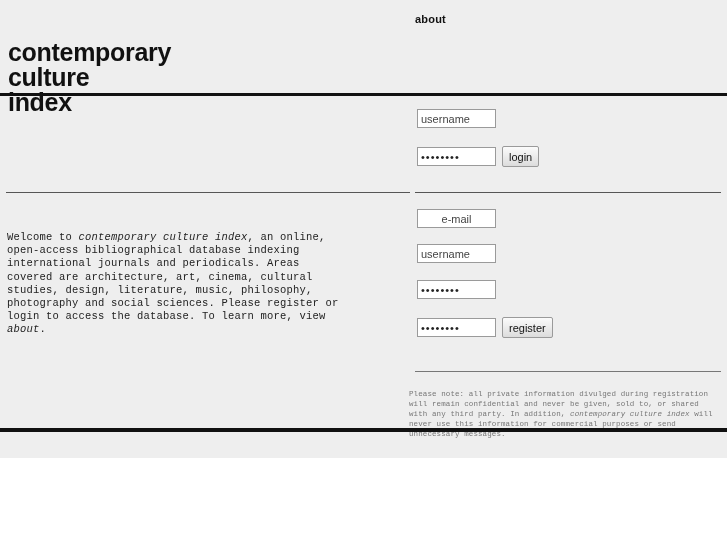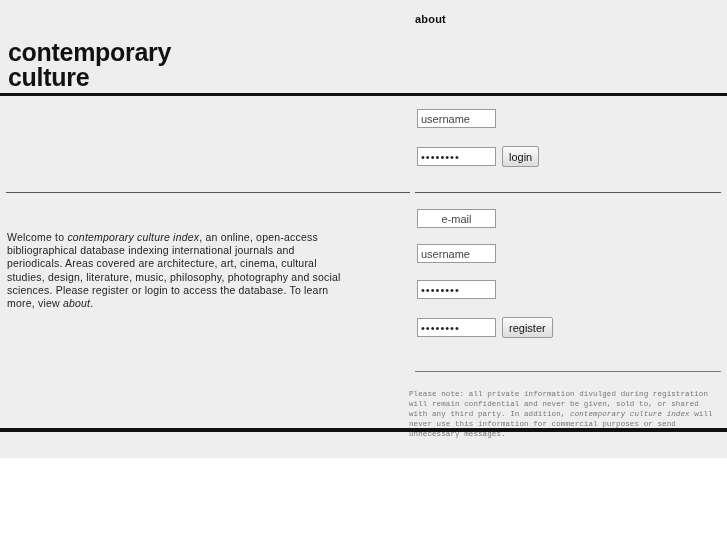--- a/index.html
+++ b/index.html
@@ -84,21 +84,21 @@
     font-size: 26px;
     font-weight: bold;
     color: #111111;
     letter-spacing: -0.3px;
   }
   .intro {
     position: absolute;
     left: 7px;
     top: 203px;
     width: 336px;
-    font-family: Liberation Sans, sans-serif;
+    font-family: Liberation Mono, monospace;
     font-size: 10.5px;
     line-height: 13.2px;
     color: #222222;
     letter-spacing: 0.2px;
     margin-top: 28px;
   }
   .intro em {
     font-style: italic;
   }
 
@@ -159,20 +159,21 @@
   .privacy-note em { font-style: italic; }
 </style>
 </head>
 <body>
 
 <div class="page">
 
   <div class="masthead">
     <span class="line">contemporary</span>
     <span class="line">culture</span>
+    <span class="line">index</span>
   </div>
 
   <div class="nav">
     <a href="#">about</a>
   </div>
 
   <div class="rule-thick-top"></div>
 
 
   <div class="rule-thin rule-left-mid"></div>

